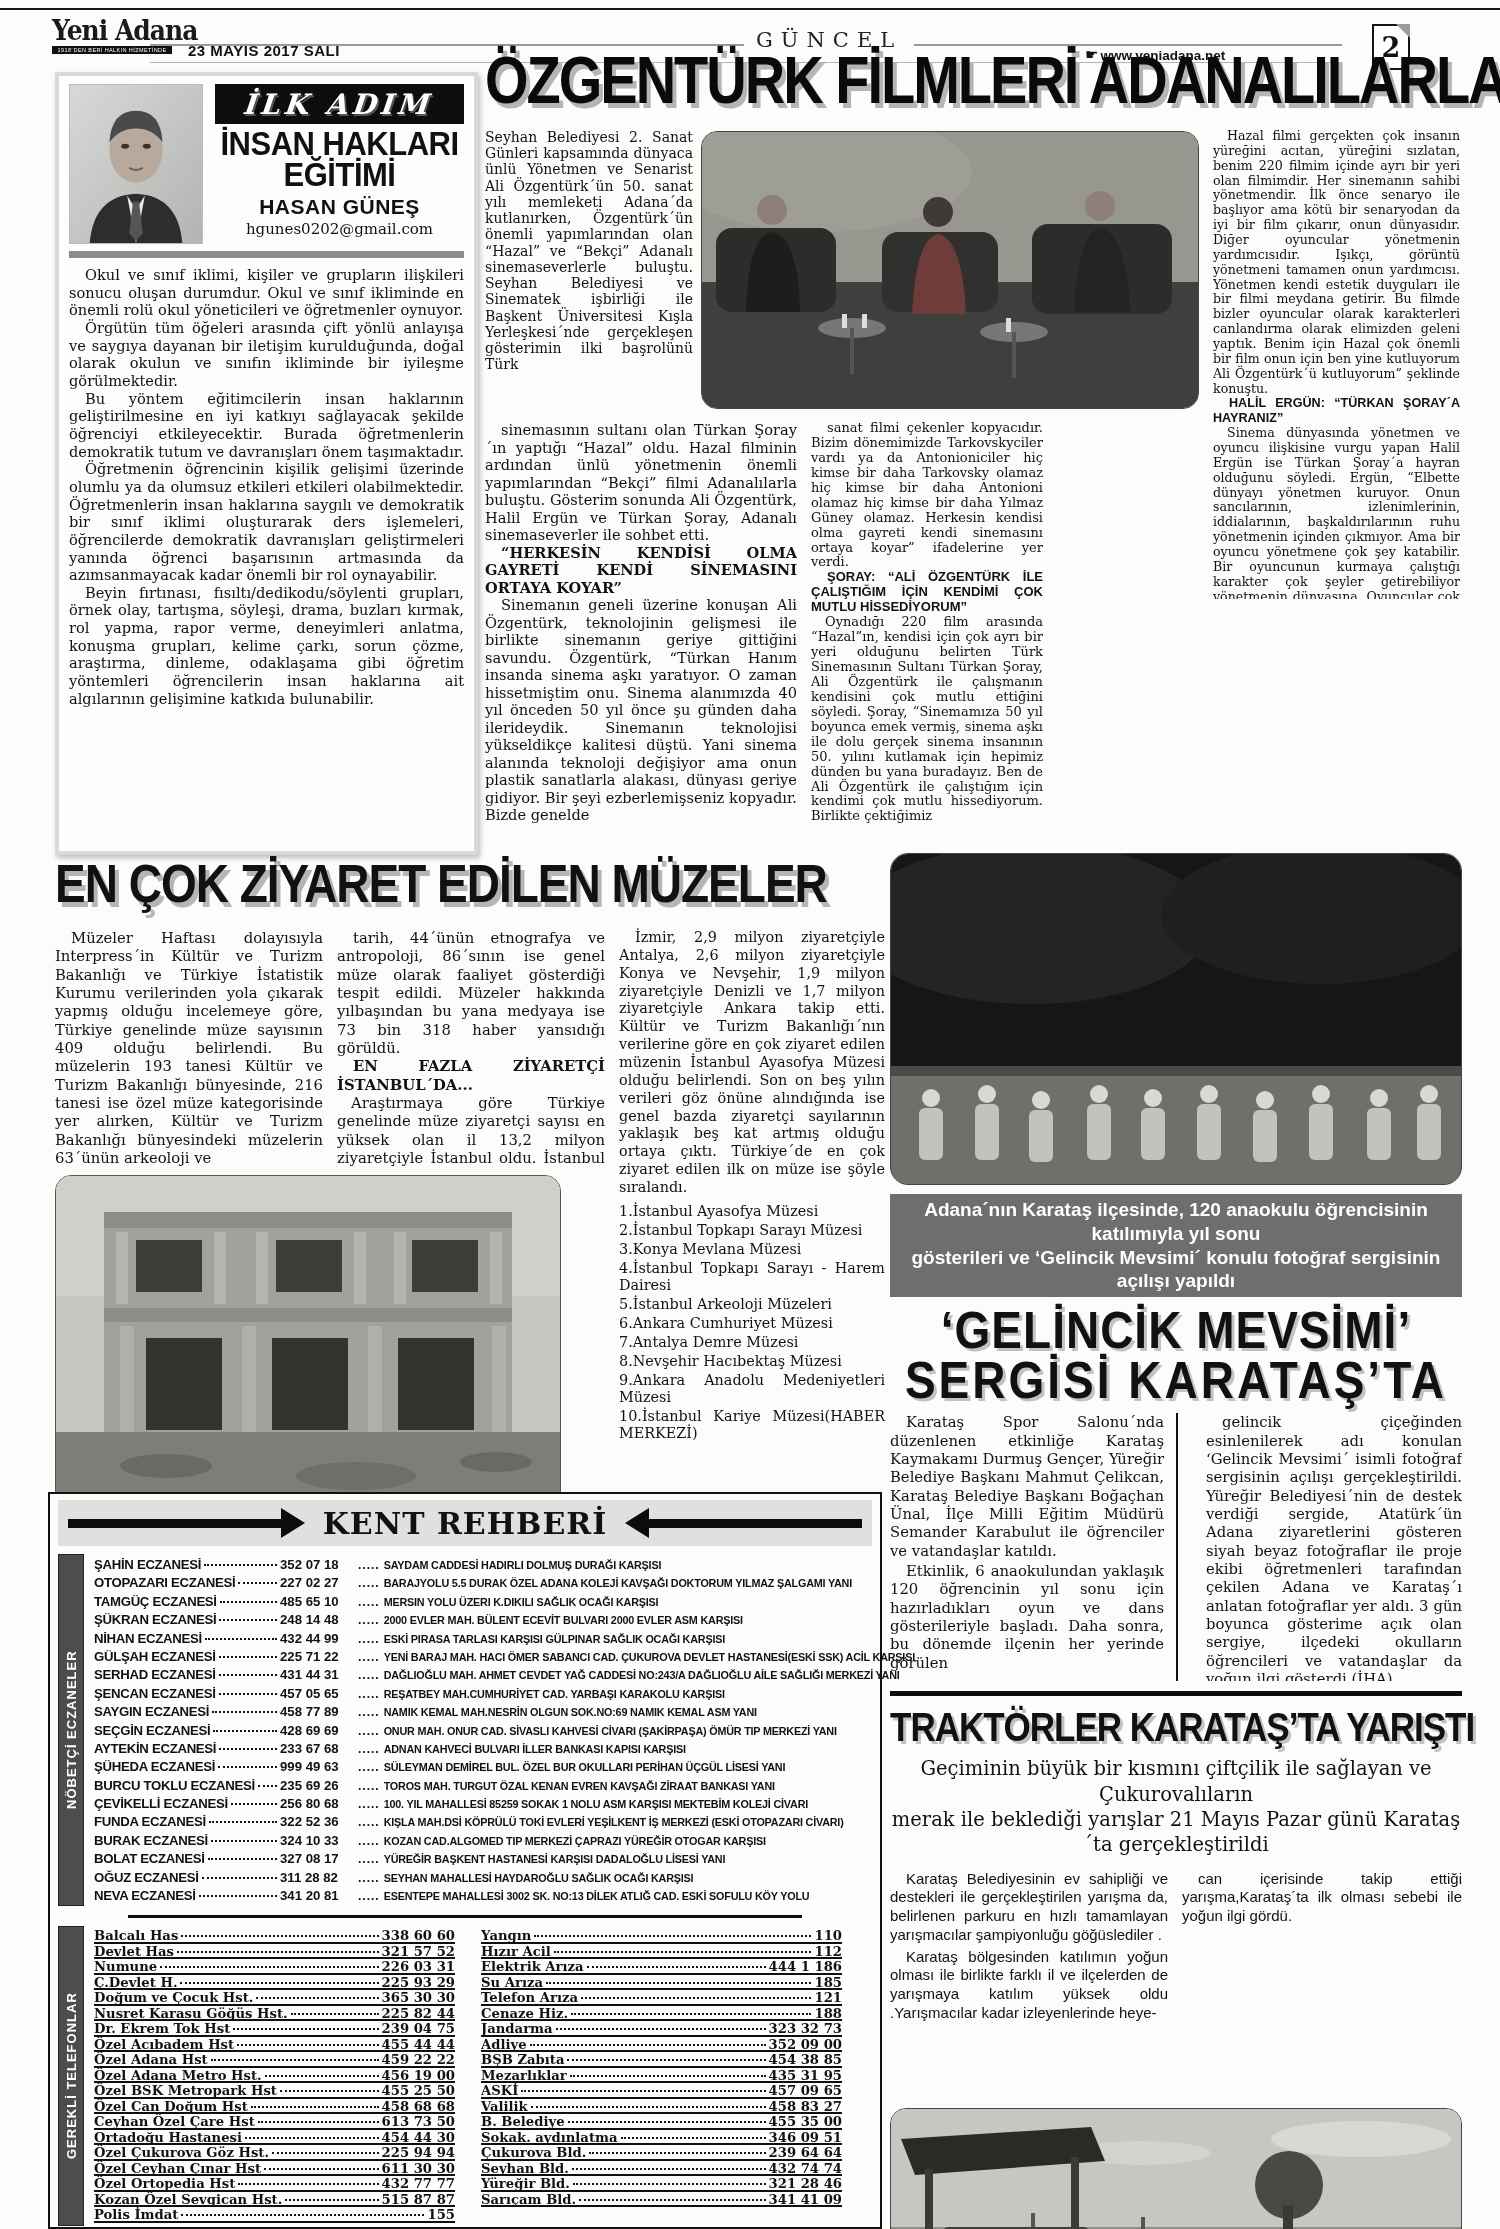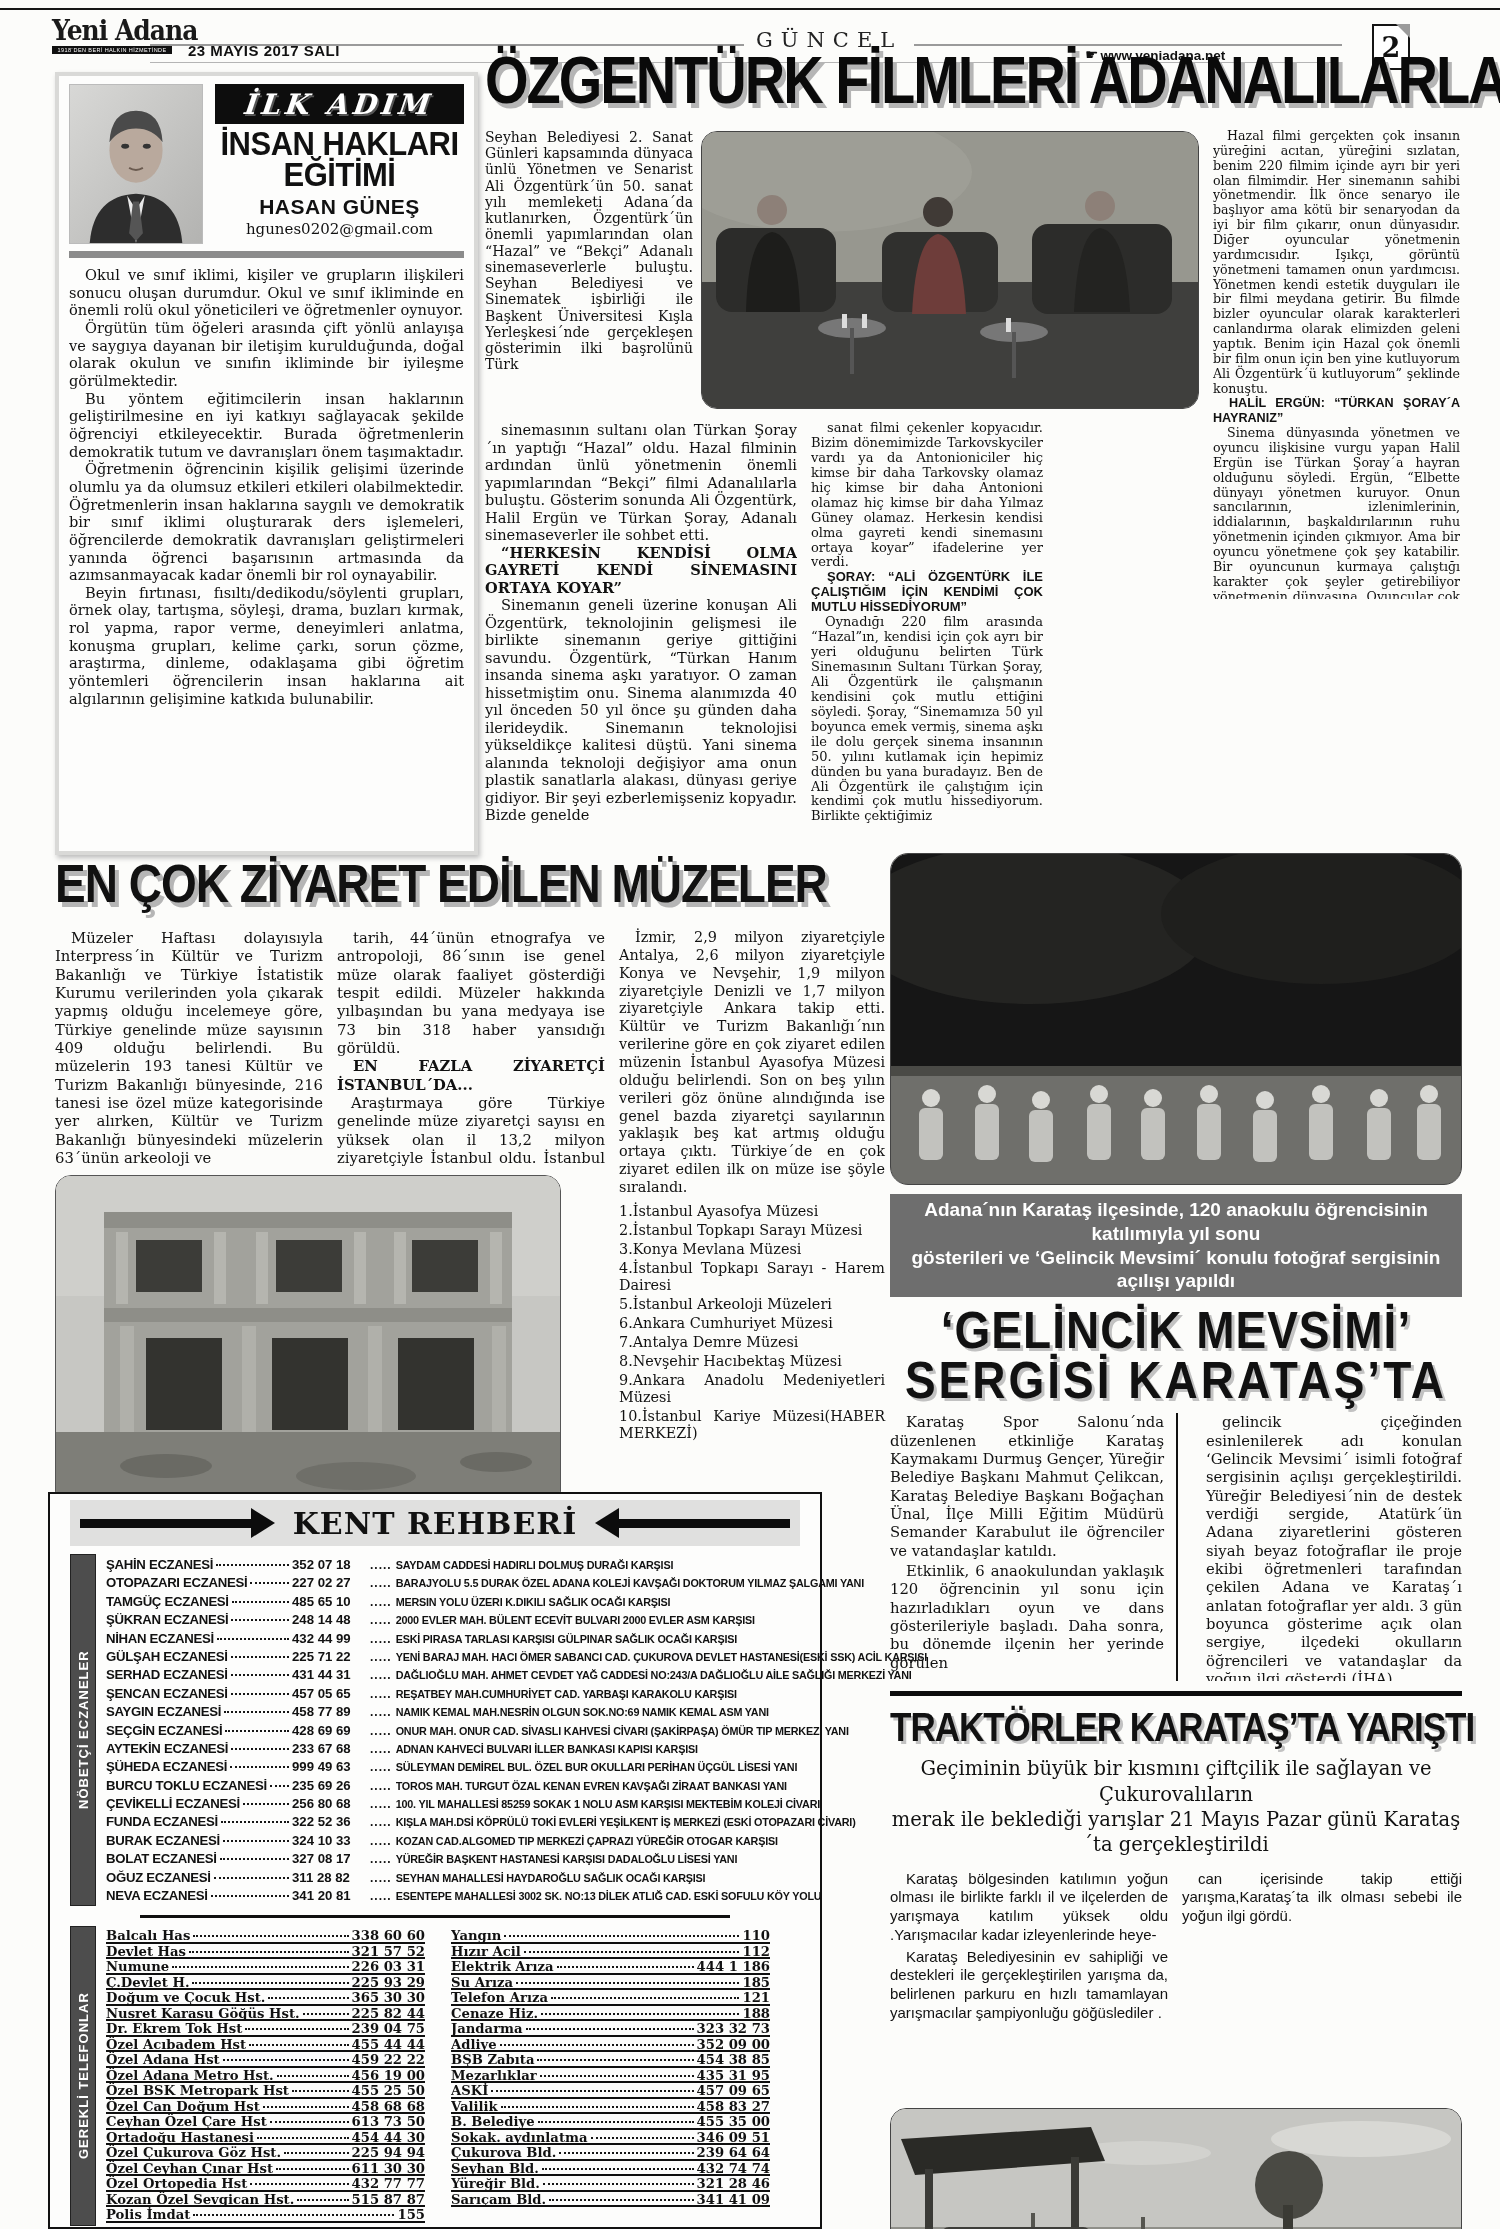--- a/index.html
+++ b/index.html
@@ -79,21 +79,21 @@
   #rs-rule{height:5px;background:#0c0c0c;margin:10px 0 8px}
   #tr-head{text-align:center;font-family:"Liberation Sans",sans-serif;font-weight:900;font-size:35px;letter-spacing:-1px;white-space:nowrap;transform:scaleY(1.15);transform-origin:top center;text-shadow:3px 3px 0 #c2c2c2}
   #tr-sub{margin-top:12px;text-align:center;font-size:19.5px;line-height:1.3}
   #tr-body{display:flex;margin-top:12px;height:232px;overflow:hidden;font-family:"Liberation Sans",sans-serif}
   #tr-c1{width:292px;padding-right:14px;font-size:15px;line-height:1.25}
   #tr-c2{width:280px;font-size:15px;line-height:1.25}
   #tr-c1 p,#tr-c2 p{margin-bottom:3px}
   #tr-photo{margin-top:6px;height:222px;border-radius:16px 16px 12px 12px;overflow:hidden;border:1px solid #444}
 
   
-  #kent{left:48px;top:1492px;width:774px;height:737px;border:2px solid #111;background:#fdfdfc;padding:6px 20px}
+  #kent{left:48px;top:1492px;width:834px;height:737px;border:2px solid #111;background:#fdfdfc;padding:6px 8px}
   #kr-bar{height:46px;background:#e0e0df;display:flex;align-items:center;padding:0 10px}
   .arrow{display:flex;align-items:center;flex:1}
   .shaft{height:9px;background:#0c0c0c;flex:1}
   .ahead-r{width:0;height:0;border-top:15px solid transparent;border-bottom:15px solid transparent;border-left:24px solid #0c0c0c}
   .ahead-l{width:0;height:0;border-top:15px solid transparent;border-bottom:15px solid transparent;border-right:24px solid #0c0c0c}
   #kr-title{font-family:"DejaVu Serif",serif;font-weight:bold;font-size:30px;letter-spacing:1px;padding:0 18px;white-space:nowrap}
   .vlabel{width:26px;background:#4d4d4d;border:1px solid #222;color:#fff;display:flex;align-items:center;justify-content:center;
           writing-mode:vertical-rl;transform:rotate(180deg);font-family:"Liberation Sans",sans-serif;font-weight:bold;font-size:13px;letter-spacing:1px}
   #ph-wrap{display:flex;margin-top:8px;height:352px}
   #ph-list{flex:1;padding:3px 6px 0 10px}
@@ -340,22 +340,22 @@
   <div id="rs-rule"></div>
 
   <div id="tr-head">TRAKTÖRLER KARATAŞ’TA YARIŞTI</div>
   <div id="tr-sub">
     <div>Geçiminin büyük bir kısmını çiftçilik ile sağlayan ve Çukurovalıların</div>
     <div>merak ile beklediği yarışlar 21 Mayıs Pazar günü Karataş´ta gerçekleştirildi</div>
   </div>
 
   <div id="tr-body">
     <div class="btxt" id="tr-c1">
+      <p class="ind">Karataş Belediyesinin ev sahipliği ve destekleri ile gerçekleştirilen yarışma da, belirlenen parkuru en hızlı tamamlayan yarışmacılar şampiyonluğu göğüslediler .</p>
       <p class="ind">Karataş bölgesinden katılımın yoğun olması ile birlikte farklı il ve ilçelerden de yarışmaya katılım yüksek oldu .Yarışmacılar kadar izleyenlerinde heye-</p>
-      <p class="ind">Karataş Belediyesinin ev sahipliği ve destekleri ile gerçekleştirilen yarışma da, belirlenen parkuru en hızlı tamamlayan yarışmacılar şampiyonluğu göğüslediler .</p>
     </div>
     <div class="btxt" id="tr-c2">
       <p>can içerisinde takip ettiği yarışma,Karataş´ta ilk olması sebebi ile yoğun ilgi gördü.</p>
     </div>
   </div>
 
   <div id="tr-photo">
     <svg viewBox="0 0 570 222" width="570" height="222" preserveAspectRatio="none">
       <rect width="570" height="222" fill="#c6c6c2"></rect>
       <ellipse cx="470" cy="30" rx="90" ry="18" fill="#d8d8d4"></ellipse>

